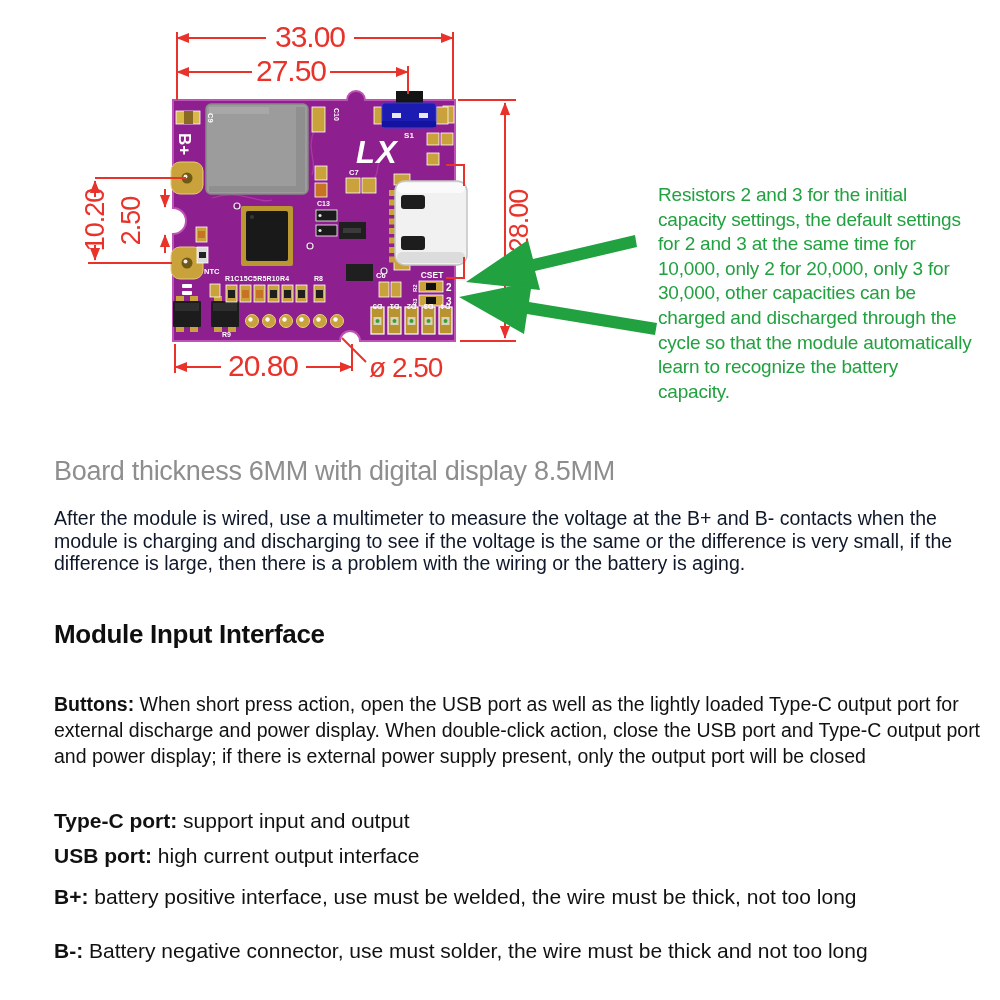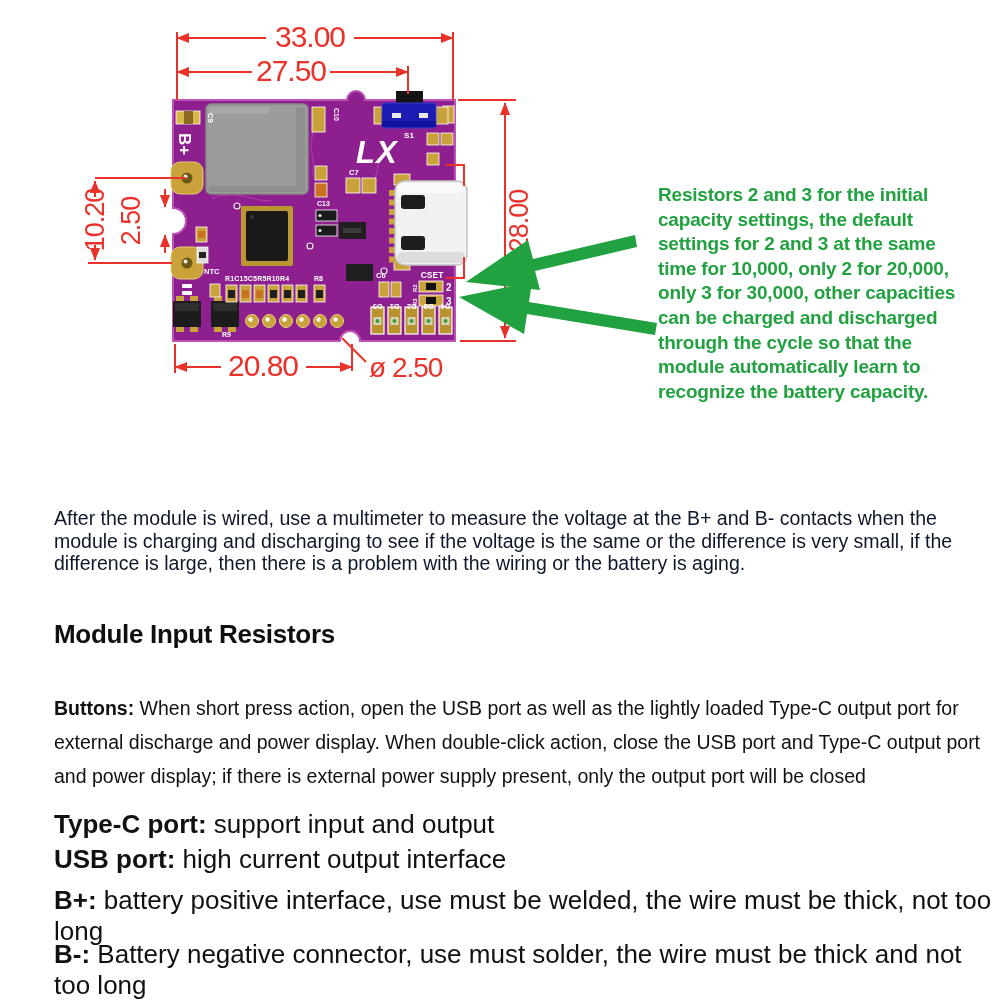--- a/index.html
+++ b/index.html
@@ -1,29 +1,29 @@
 <!DOCTYPE html>
 <html><head>
 <meta charset="utf-8">
 <style>
   html,body{margin:0;padding:0;background:#fff;}
   .stage{position:relative;width:1000px;height:1000px;background:#fff;overflow:hidden;
          font-family:"Liberation Sans", sans-serif;}
   .diagram-svg{position:absolute;left:0;top:0;}
   .callout{position:absolute;left:658px;top:183px;width:316px;
-           color:#21a13f;font-size:19px;font-weight:700;line-height:24.6px;letter-spacing:-0.2px;}
+           color:#21a13f;font-size:19px;font-weight:400;line-height:24.6px;letter-spacing:-0.2px;}
   .h-thickness{position:absolute;left:54px;top:456px;color:#8e8e8e;font-size:27px;
                font-weight:400;letter-spacing:-0.3px;}
   .p-wiring{position:absolute;left:54px;top:507px;width:912px;color:#0f172a;
             font-size:19.5px;line-height:22.5px;}
   .h-interface{position:absolute;left:54px;top:619px;color:#0f0f0f;font-size:26px;
                font-weight:700;letter-spacing:-0.3px;}
   .p-buttons{position:absolute;left:54px;top:691px;width:938px;color:#111;
-             font-size:19.5px;line-height:34px;}
-  .row{position:absolute;left:54px;color:#111;font-size:26px;}
+             font-size:19.5px;line-height:26px;}
+  .row{position:absolute;left:54px;color:#111;font-size:21px;}
   .row-typec{top:809px;} .row-usb{top:844px;} .row-bplus{top:885px;} .row-bminus{top:919px;margin-top:20px;}
   .lbl{font-weight:700;}
   svg text{font-family:"Liberation Sans", sans-serif;}
   .dimtxt{fill:#e8322a;letter-spacing:-1px;}
   .silk{fill:#ffffff;font-weight:700;}
 </style>
 </head>
 <body>
 
 <div class="stage">
@@ -316,24 +316,25 @@
     </g>
 
     <g fill="#21a13f">
       <polygon points="466,282 528,240 533,259 635,235 637,247 535,271 540,290"></polygon>
       <polygon points="459,297 532,282 529,302 657,323 655,335 527,314 524,334"></polygon>
     </g>
   </svg>
 
   <div class="callout">Resistors 2 and 3 for the initial capacity settings, the default settings for 2 and 3 at the same time for 10,000, only 2 for 20,000, only 3 for 30,000, other capacities can be charged and discharged through the cycle so that the module automatically learn to recognize the battery capacity.</div>
 
+  <div class="h-thickness">Board thickness 6MM with digital display 8.5MM</div>
 
   <div class="p-wiring">After the module is wired, use a multimeter to measure the voltage at the B+ and B- contacts when the module is charging and discharging to see if the voltage is the same or the difference is very small, if the difference is large, then there is a problem with the wiring or the battery is aging.</div>
 
-  <div class="h-interface">Module Input Resistors</div>
+  <div class="h-interface">Module Input Interface</div>
 
   <p class="p-buttons" style="margin:0;"><span class="lbl">Buttons:</span>
      <span>When short press action, open the USB port as well as the lightly loaded Type-C output port for external discharge and power display. When double-click action, close the USB port and Type-C output port and power display; if there is external power supply present, only the output port will be closed</span></p>
 
   <div class="row row-typec">
     <span class="lbl">Type-C port:</span>
     <span>support input and output</span>
   </div>
   <div class="row row-usb">
     <span class="lbl">USB port:</span>

